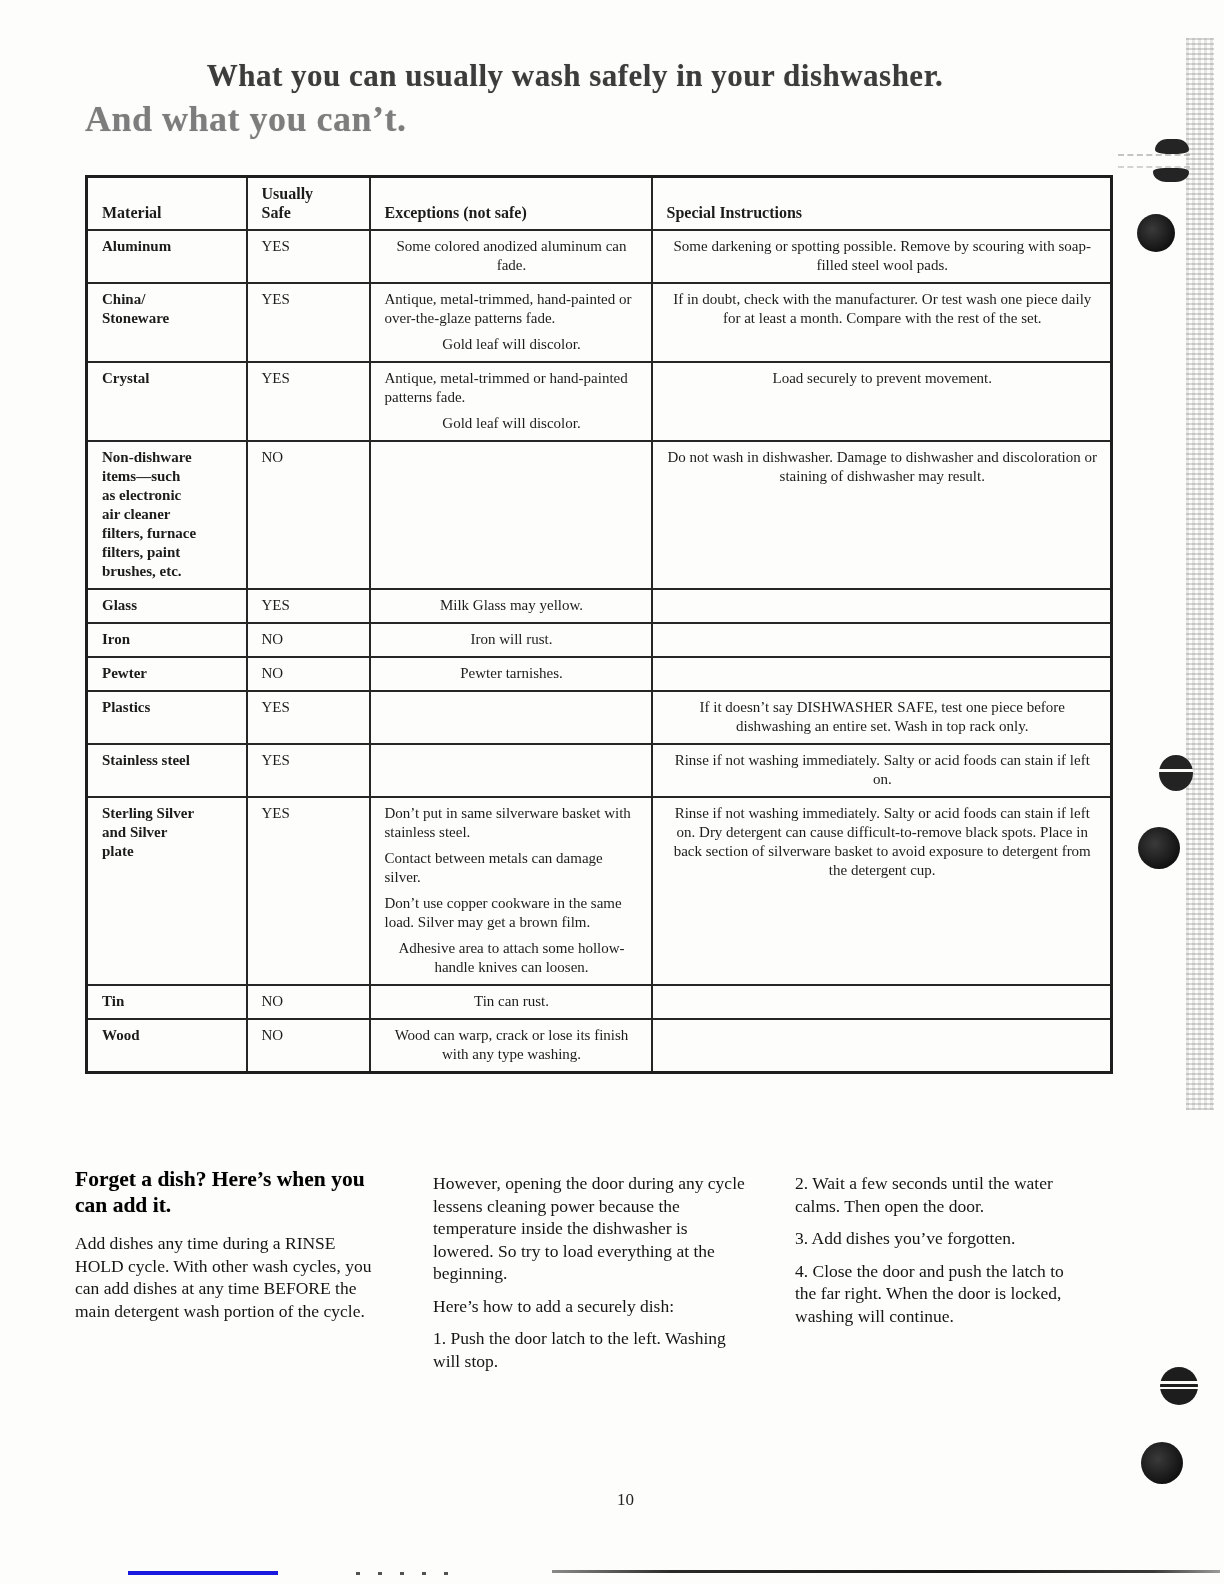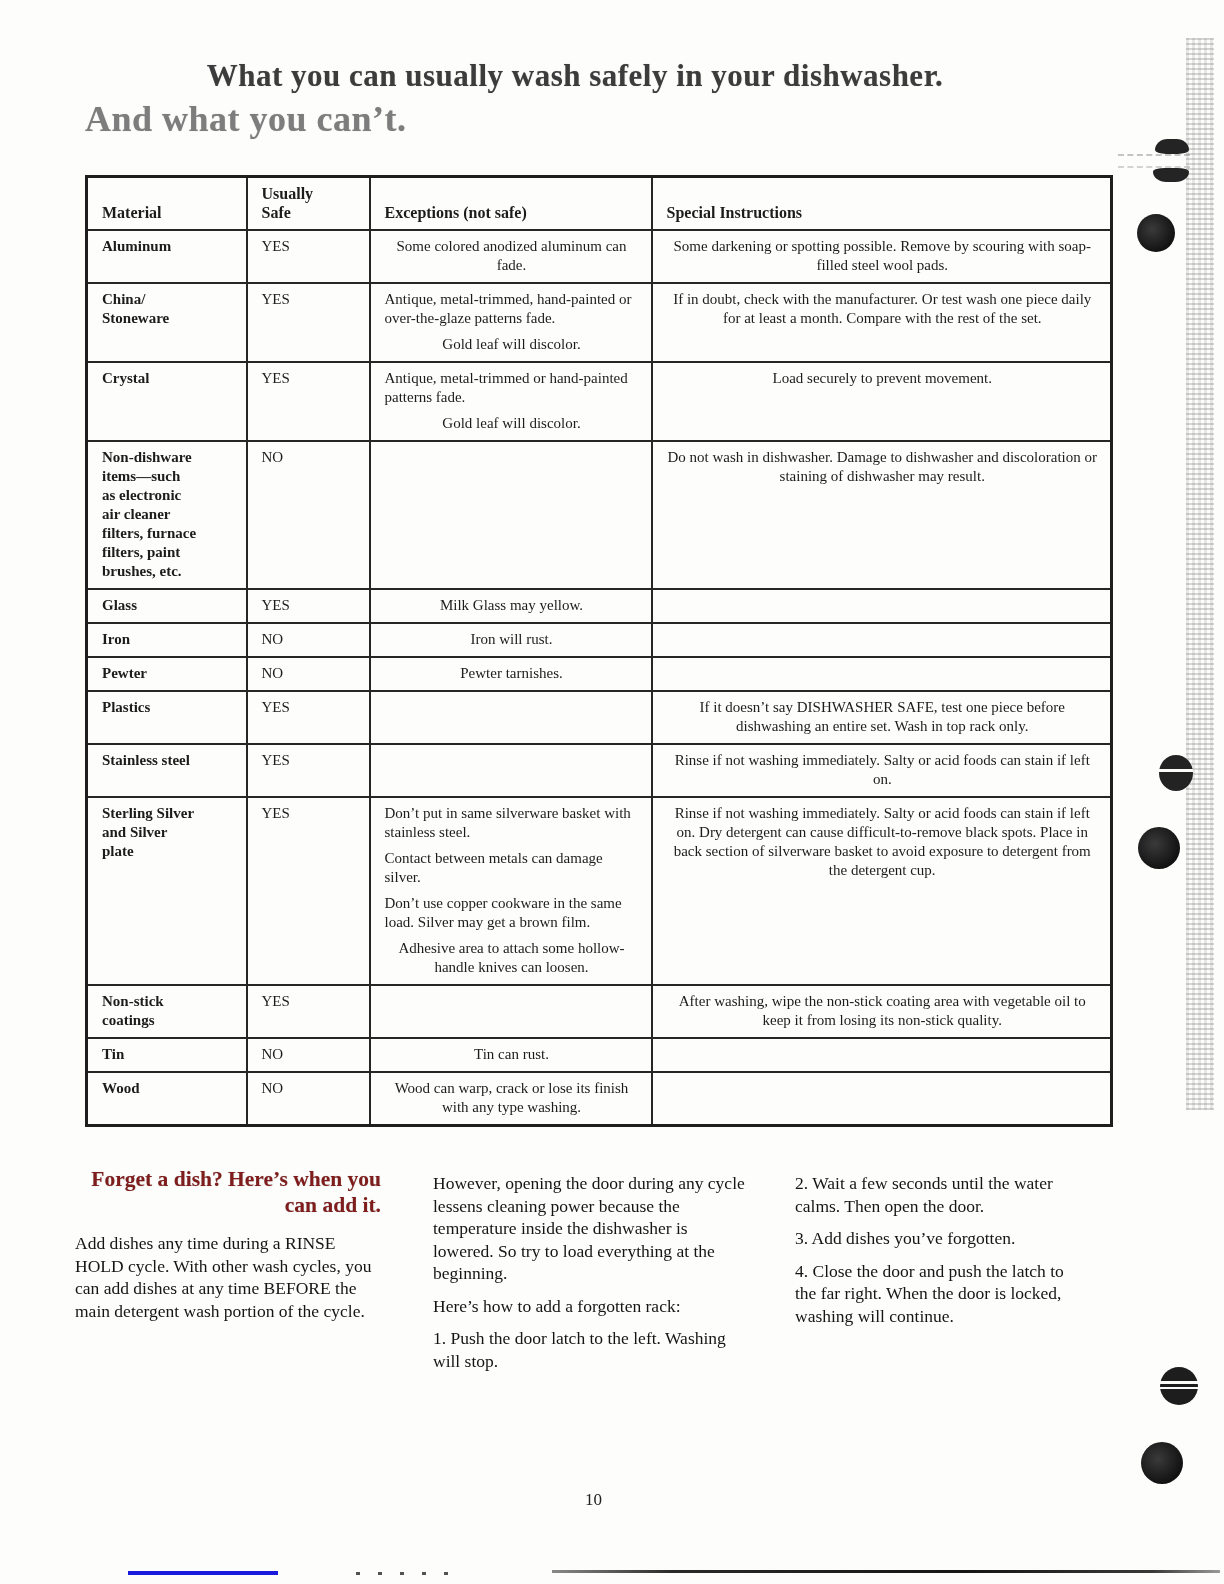--- a/index.html
+++ b/index.html
@@ -39,28 +39,27 @@
   }
   td.material-cell{font-weight:700;white-space:pre-line;padding-left:18px;}
   td p{margin:0 0 7px 0;}
   td p:last-child{margin-bottom:0;text-align:center;}
   .footer-section{position:absolute;left:75px;top:1166px;width:1012px;}
   .footer-cols{display:flex;}
   .fcol1{width:306px;margin-right:52px;}
   .fcol2{width:318px;margin-right:44px;}
   .fcol3{width:292px;}
   .footer-heading{
-    font-size:21.5px;font-weight:700;line-height:1.22;margin:0 0 14px 0;color:#7f1d1d;
+    font-size:21.5px;font-weight:700;line-height:1.22;margin:0 0 14px 0;color:#000000;
     text-shadow:0 0 1px rgba(40,40,40,.3);
-    text-align:right;
   }
   .footer-section p.body-text{font-size:17.5px;line-height:22.5px;margin:0 0 10px 0;color:#151515;}
   .fcol2{padding-top:6px;}
   .fcol3{padding-top:6px;}
-  .page-number{position:absolute;left:585px;top:1490px;font-size:17px;color:#222;}
+  .page-number{position:absolute;left:617px;top:1490px;font-size:17px;color:#222;}
   
   .edge-strip{
     position:absolute;left:1186px;top:38px;width:28px;height:1072px;
     background:
       repeating-linear-gradient(to bottom, rgba(110,110,110,.28) 0 2px, rgba(255,255,255,0) 2px 5px),
       repeating-linear-gradient(to right, rgba(140,140,140,.20) 0 3px, rgba(255,255,255,0) 3px 6px);
   }
   .hole{position:absolute;border-radius:50%;background:radial-gradient(circle at 40% 40%, #3a3a3a, #121212 70%);}
   .hole-split-top{position:absolute;left:1155px;top:139px;width:34px;height:15px;border-radius:50% 50% 45% 45%/100% 100% 35% 35%;background:#242424;}
   .hole-split-bottom{position:absolute;left:1153px;top:168px;width:36px;height:14px;border-radius:45% 45% 50% 50%/35% 35% 100% 100%;background:#242424;}
@@ -200,29 +199,20 @@
           <p>Don’t put in same silverware basket with stainless steel.</p>
           <p>Contact between metals can damage silver.</p>
           <p>Don’t use copper cookware in the same load. Silver may get a brown film.</p>
           <p>Adhesive area to attach some hollow-handle knives can loosen.</p>
         </td>
         <td>
           <p>Rinse if not washing immediately. Salty or acid foods can stain if left on. Dry detergent can cause difficult-to-remove black spots. Place in back section of silverware basket to avoid exposure to detergent from the detergent cup.</p>
         </td>
       </tr>
       <tr>
-        <td class="material-cell">Non-stick
-coatings</td>
-        <td>YES</td>
-        <td></td>
-        <td>
-          <p>After washing, wipe the non-stick coating area with vegetable oil to keep it from losing its non-stick quality.</p>
-        </td>
-      </tr>
-      <tr>
         <td class="material-cell">Tin</td>
         <td>NO</td>
         <td>
           <p>Tin can rust.</p>
         </td>
         <td></td>
       </tr>
       <tr>
         <td class="material-cell">Wood</td>
         <td>NO</td>
@@ -235,21 +225,21 @@
 </table>
 
 <div class="footer-section">
   <div class="footer-cols">
     <div class="fcol1">
       <p class="footer-heading">Forget a dish? Here’s when you can add it.</p>
       <p class="body-text">Add dishes any time during a RINSE HOLD cycle. With other wash cycles, you can add dishes at any time BEFORE the main detergent wash portion of the cycle.</p>
     </div>
     <div class="fcol2">
       <p class="body-text">However, opening the door during any cycle lessens cleaning power because the temperature inside the dishwasher is lowered. So try to load everything at the beginning.</p>
-      <p class="body-text">Here’s how to add a forgotten rack:</p>
+      <p class="body-text">Here’s how to add a securely dish:</p>
       <p class="body-text">1. Push the door latch to the left. Washing will stop.</p>
     </div>
     <div class="fcol3">
       <p class="body-text">2. Wait a few seconds until the water calms. Then open the door.</p>
       <p class="body-text">3. Add dishes you’ve forgotten.</p>
       <p class="body-text">4. Close the door and push the latch to the far right. When the door is locked, washing will continue.</p>
     </div>
   </div>
 </div>
 

